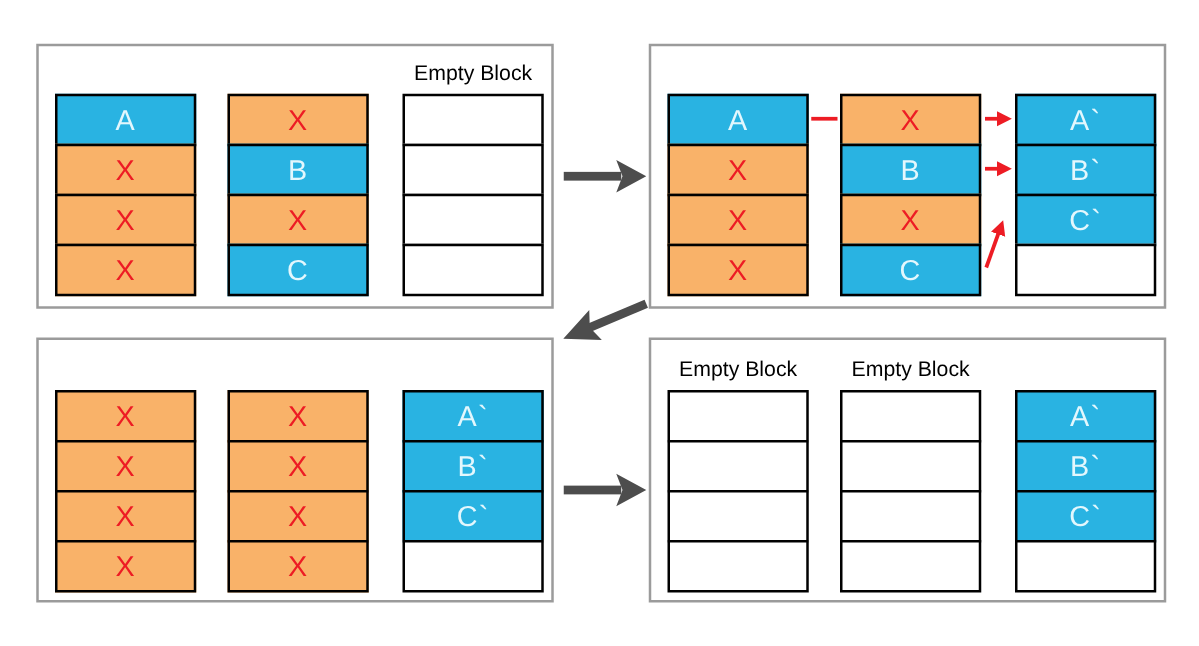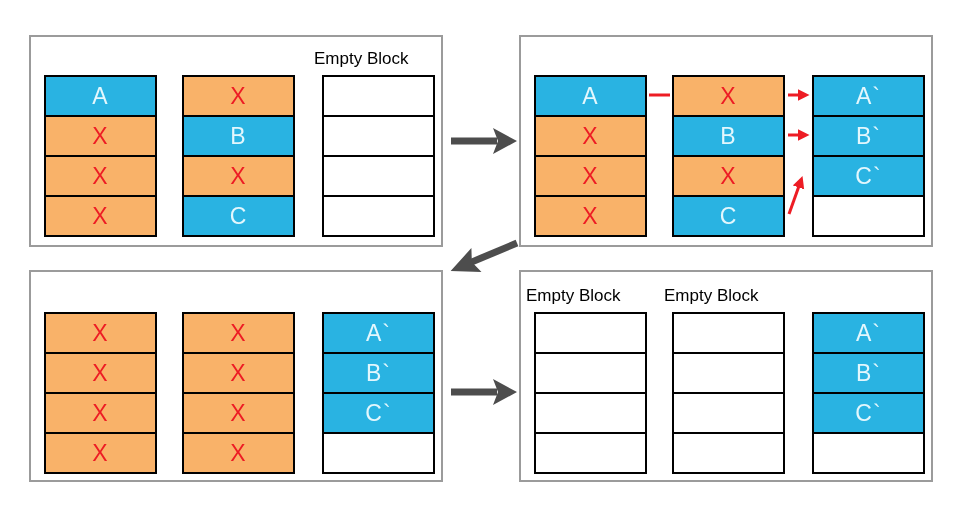--- a/index.html
+++ b/index.html
@@ -15,21 +15,21 @@
   .pos-tr{left:519px;top:35px;}
   .pos-bl{left:29px;top:270px;}
   .pos-br{left:519px;top:270px;}
   .col{position:absolute;width:113px;}
   .c1{left:13px;}
   .c2{left:151px;}
   .c3{left:291px;}
   .pos-tl .col,.pos-tr .col{top:38px;}
   .pos-bl .col,.pos-br .col{top:40px;}
   .col-header{
-    position:absolute;top:-26px;left:-8px;width:129px;text-align:left;
+    position:absolute;top:-26px;left:-8px;width:129px;text-align:center;
     font-size:17px;color:#000;white-space:nowrap;
   }
   .cell{
     width:113px;height:42px;box-sizing:border-box;border:2px solid var(--block_border,#000);
     display:flex;align-items:center;justify-content:center;
     font-size:23px;line-height:1;background:#fff;letter-spacing:1px;
   }
   .cell + .cell{margin-top:-2px;}
   .cell[data-type="data"]{background:var(--cyan,#29b3e2);color:var(--cyan_text,#e3f7fd);}
   .cell[data-type="invalid"]{background:var(--orange,#f9b269);color:var(--red,#ed1c24);}

